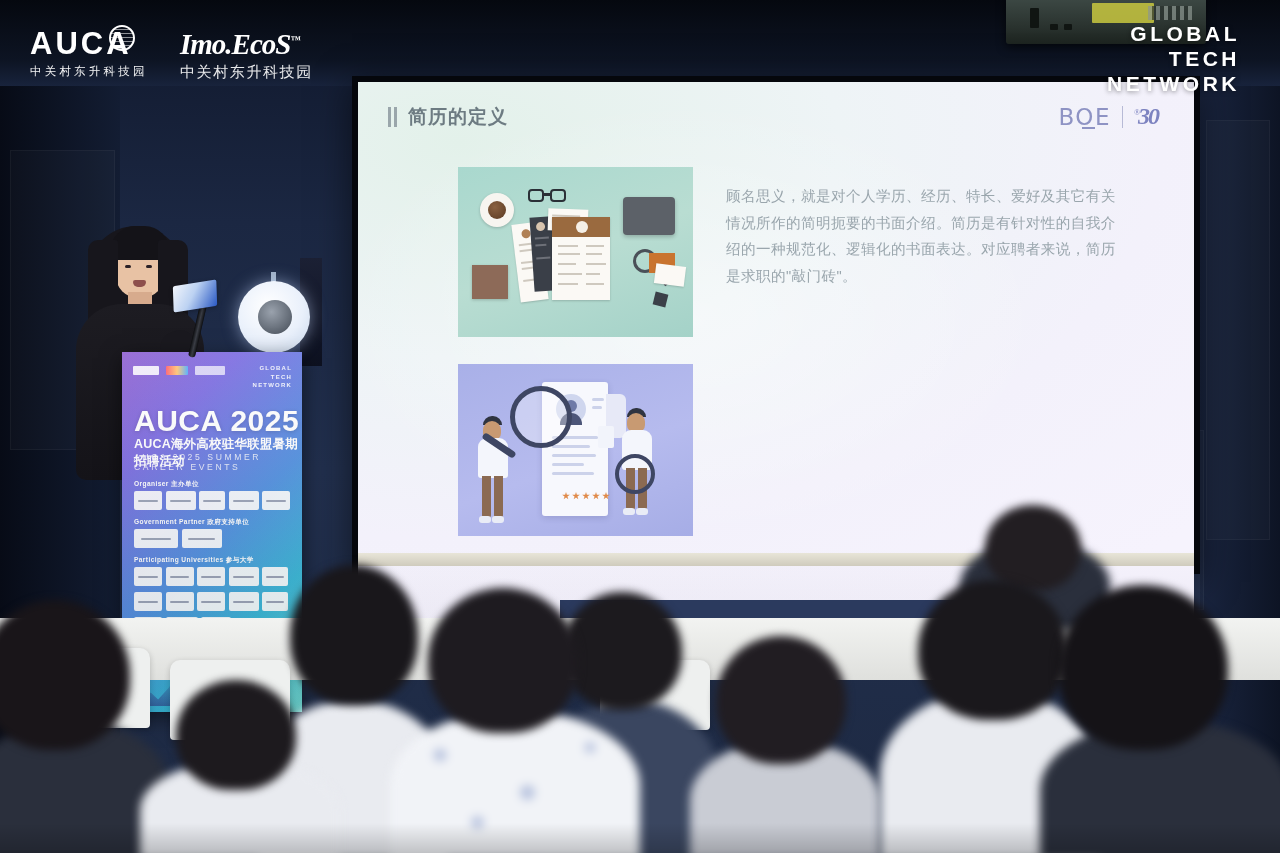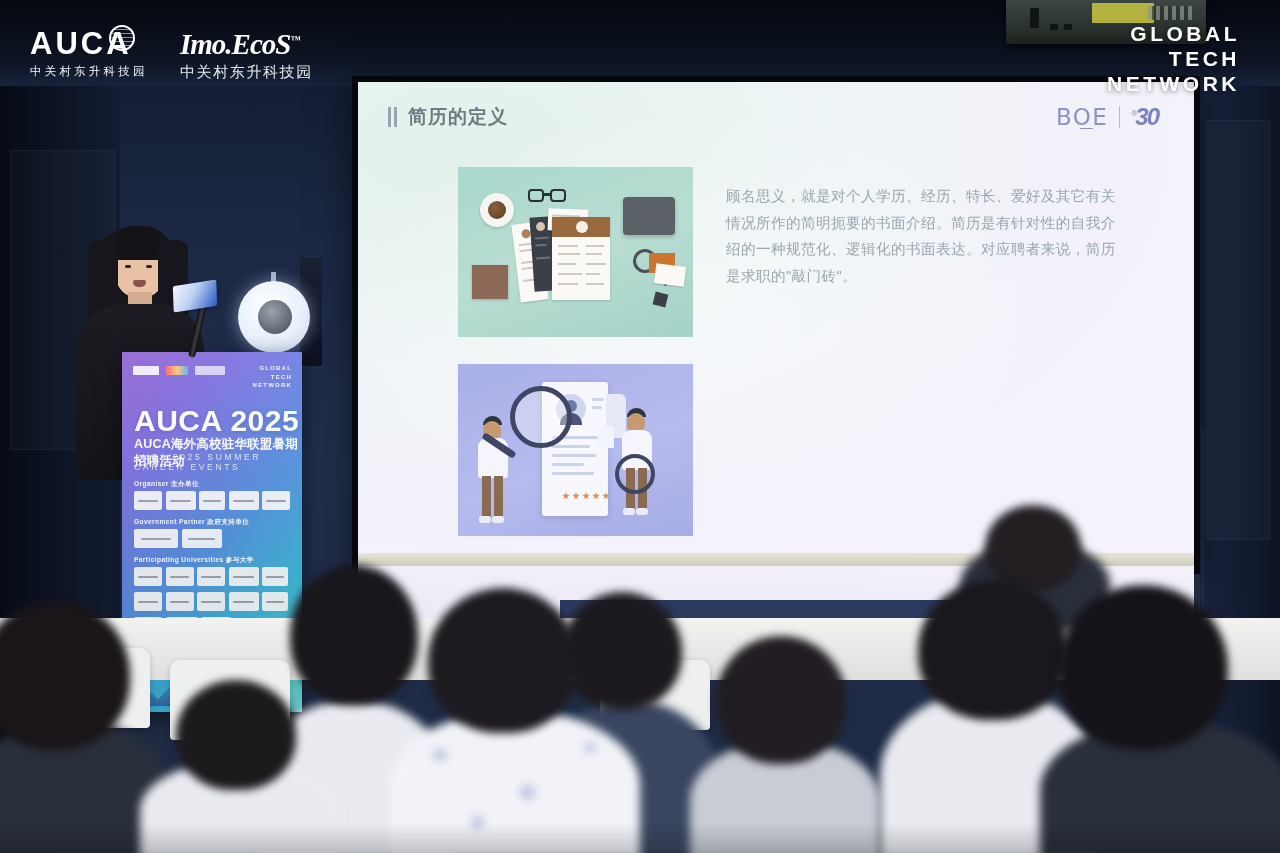--- a/index.html
+++ b/index.html
@@ -99,21 +99,21 @@
   .slide-title span.t { font-size:19px; color:#6d7b82; font-weight:700; letter-spacing:1px; }
 
   .boe-logo { position:absolute; right:36px; top:21px; display:flex; align-items:center;
     gap:11px; z-index:6; }
   .boe-word { font-size:23px; letter-spacing:1.5px; color:#8e93c4; font-weight:500;
     position:relative; font-family:"DejaVu Sans",sans-serif; }
   .boe-word .uline { position:absolute; left:24px; bottom:1px; width:13px; height:1.5px;
     background:#8e93c4; }
   .boe-div { width:1px; height:22px; background:#b7bad6; }
   .boe-30 { font-size:24px; font-weight:800; color:#7d83c0; font-style:italic;
-    letter-spacing:-2px; position:relative; }
+    letter-spacing:-2px; position:relative;font-family:Liberation Serif, serif; }
   .boe-30 .r { font-size:8px; vertical-align:super; font-style:normal; font-weight:400; }
 
   
   .shot { position:absolute; overflow:hidden; z-index:6; }
   .shot-a { left:100px; top:85px; width:235px; height:170px;
     background:linear-gradient(160deg,#a9d8ce 0%,#b9ddd2 50%,#a4d2c8 100%); }
   .shot-b { left:100px; top:282px; width:235px; height:172px;
     background:linear-gradient(160deg,#a9b0e8 0%,#b6bbee 55%,#a6ade6 100%); }
 
   

